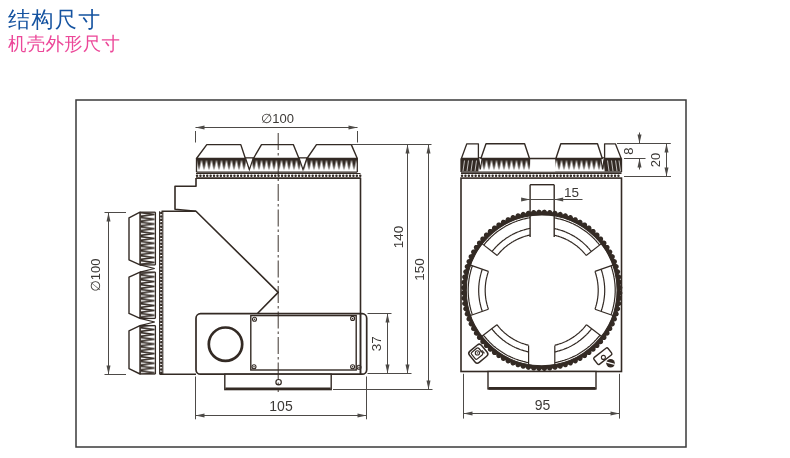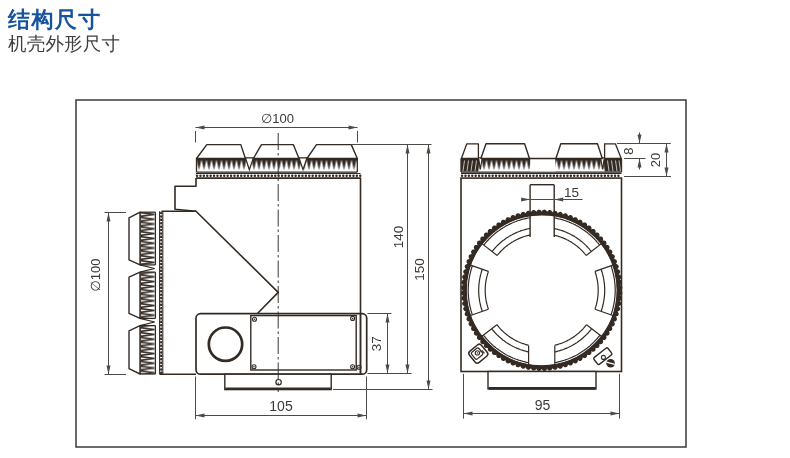--- a/index.html
+++ b/index.html
@@ -1,18 +1,18 @@
 <!DOCTYPE html>
 <html><head>
 <meta charset="utf-8">
 <style>
 html,body{margin:0;padding:0;background:#ffffff;width:790px;height:458px;overflow:hidden}
 body{font-family:"Liberation Sans",sans-serif;position:relative}
-.t1{position:absolute;left:8px;top:5px;color:#1553a0;font-size:22px;font-weight:bold;letter-spacing:1.4px}
-.t2{position:absolute;left:8px;top:31px;color:#404040;font-size:18.5px;letter-spacing:0.2px}
+.t1{position:absolute;left:8px;top:5px;color:#1553a0;font-size:22px;font-weight:normal;letter-spacing:1.4px}
+.t2{position:absolute;left:8px;top:31px;color:#ec4899;font-size:18.5px;letter-spacing:0.2px}
 svg{position:absolute;left:0;top:0}
 </style>
 </head>
 <body>
 
 <div class="t1">结构尺寸</div>
 
 <div class="t2">机壳外形尺寸</div>
 
 <svg width="790" height="458" viewBox="0 0 790 458">

